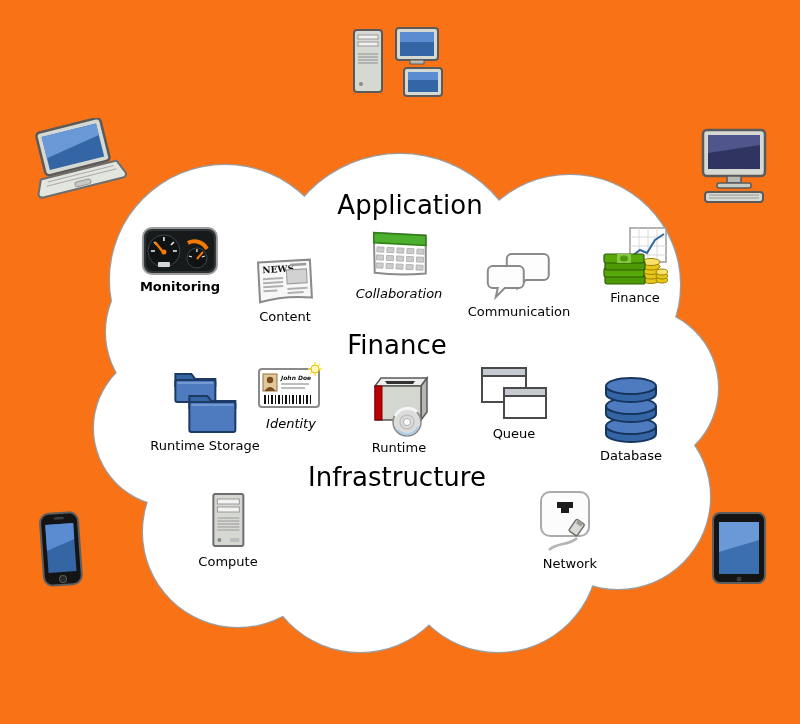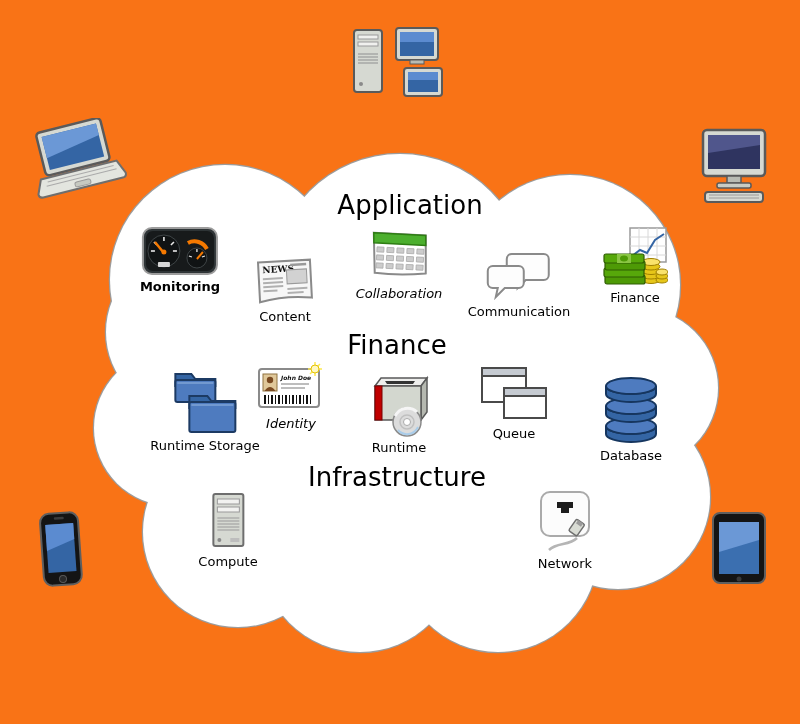--- a/index.html
+++ b/index.html
@@ -286,21 +286,21 @@
           <line x1="13" y1="35" x2="35" y2="35"></line>
         <line x1="13" y1="38" x2="35" y2="38"></line>
       </g>
       <circle cx="15" cy="48" r="2" fill="#8a8a8a"></circle>
       <rect x="26" y="46" width="9" height="4" fill="#bdbdbd"></rect>
     </svg>
     <div class="label">Compute</div>
   </div>
 
 
-  <div class="node" style="left:565px;top:490px;">
+  <div class="node" style="left:565px;top:490px;align-items:flex-end;">
     <svg width="64" height="64" viewBox="0 0 64 64">
       <rect x="8" y="2" width="48" height="44" rx="9" fill="#fcfcfc" stroke="#aaaaaa" stroke-width="2"></rect>
       <polygon points="24,12 40,12 40,18 36,18 36,23 28,23 28,18 24,18" fill="#1d1d1d"></polygon>
       <g transform="rotate(35 42 40)">
         <rect x="37" y="30" width="10" height="14" rx="1.5" fill="#d9dcd4" stroke="#6e6e6e" stroke-width="1.5"></rect>
         <rect x="39" y="30" width="6" height="4" fill="#9a9a9a"></rect>
       </g>
       <path d="M 44 48 C 36 56 24 52 16 60" fill="none" stroke="#b5b5b5" stroke-width="2.5"></path>
     </svg>
     <div class="label">Network</div>

